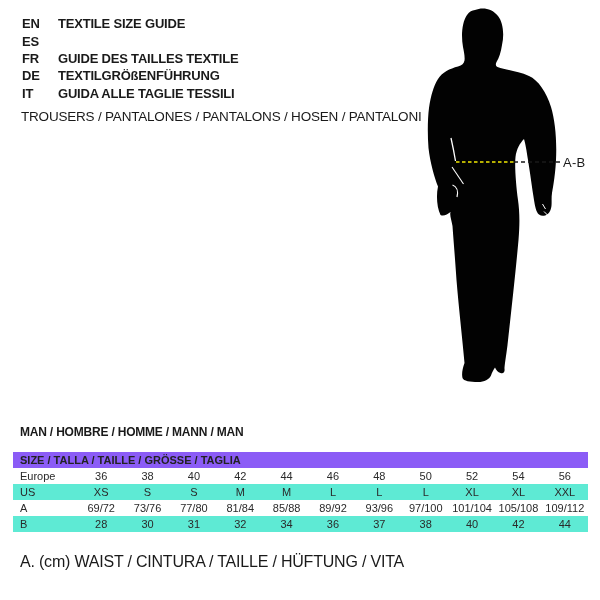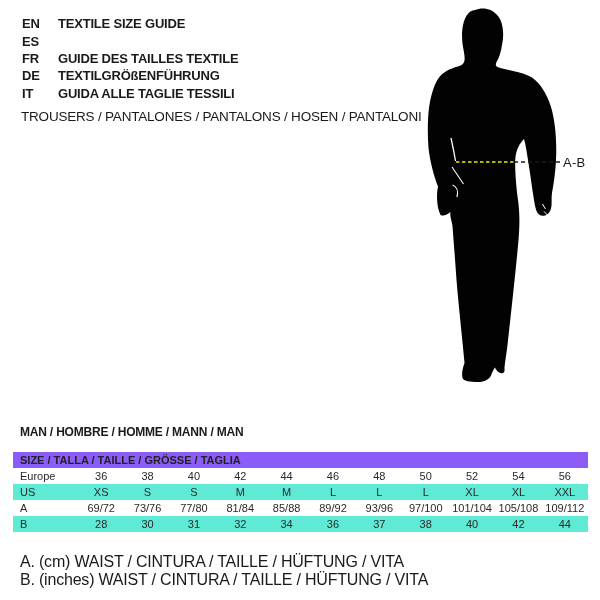--- a/index.html
+++ b/index.html
@@ -148,16 +148,15 @@
       <div class="tcell">37</div>
       <div class="tcell">38</div>
       <div class="tcell">40</div>
       <div class="tcell">42</div>
       <div class="tcell">44</div>
     </div>
   </div>
 
   <div class="notes">
     <div class="note-line">A. (cm) WAIST / CINTURA / TAILLE / HÜFTUNG / VITA</div>
-    <div class="note-line">B. (inches) WAIST / CINTURA / TAILLE / HÜFTUNG / VITA</div>
   </div>
 
 </div>
 
 </body></html>

